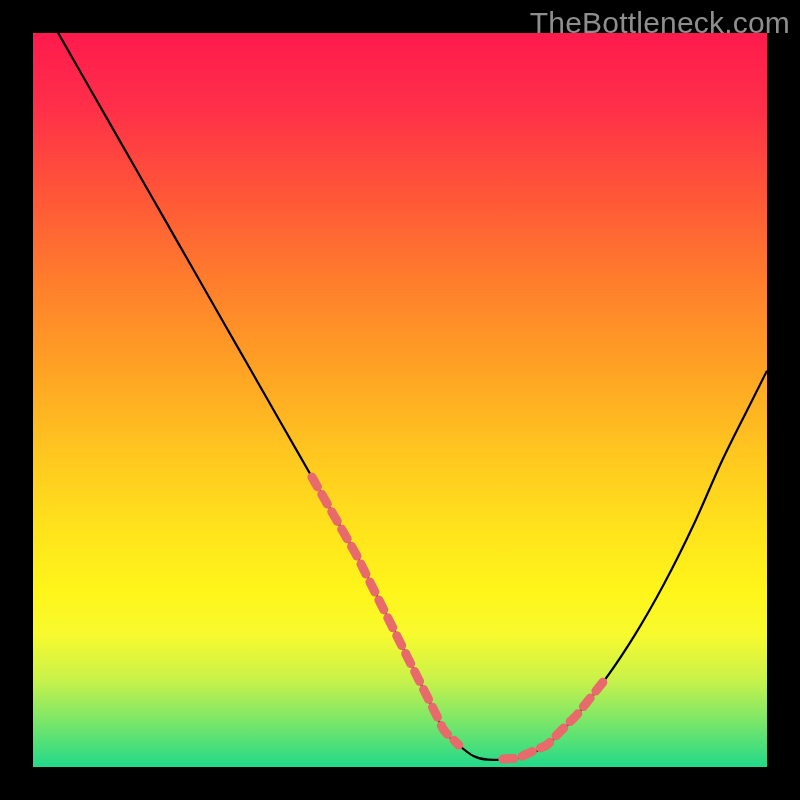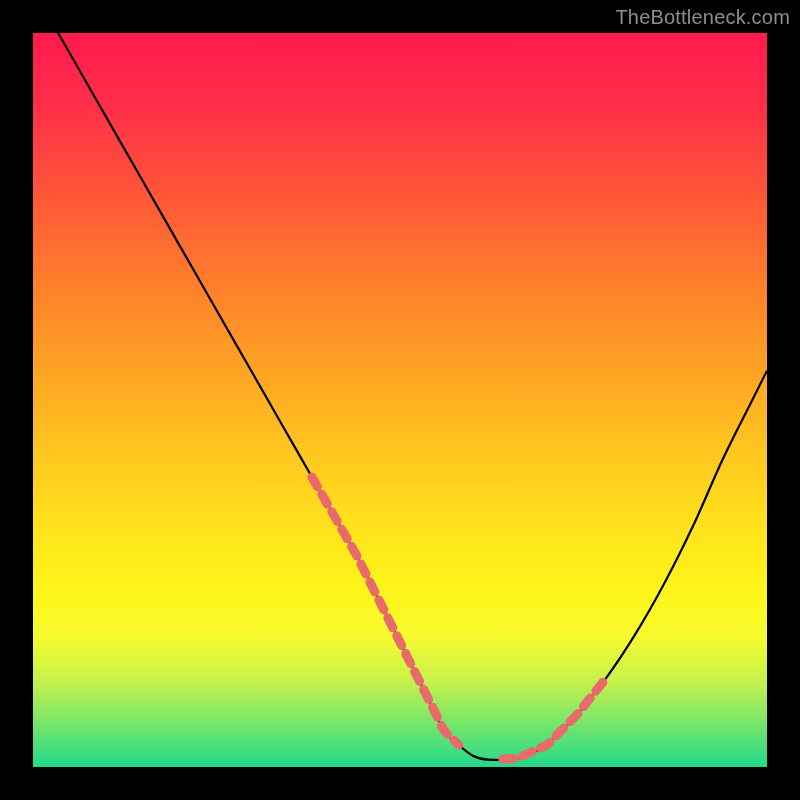--- a/index.html
+++ b/index.html
@@ -45,21 +45,21 @@
     left: 0;
     top: 0;
     width: 734px;
     height: 734px;
   }
   .watermark {
     position: absolute;
     top: 6px;
     right: 10px;
     color: #8e8e8e;
-    font-size: 20px;
+    font-size: 30px;
     font-weight: 400;
     letter-spacing: 0.2px;
     user-select: none;
   }
 </style>
 </head>
 <body>
 
 <div class="frame">
 

